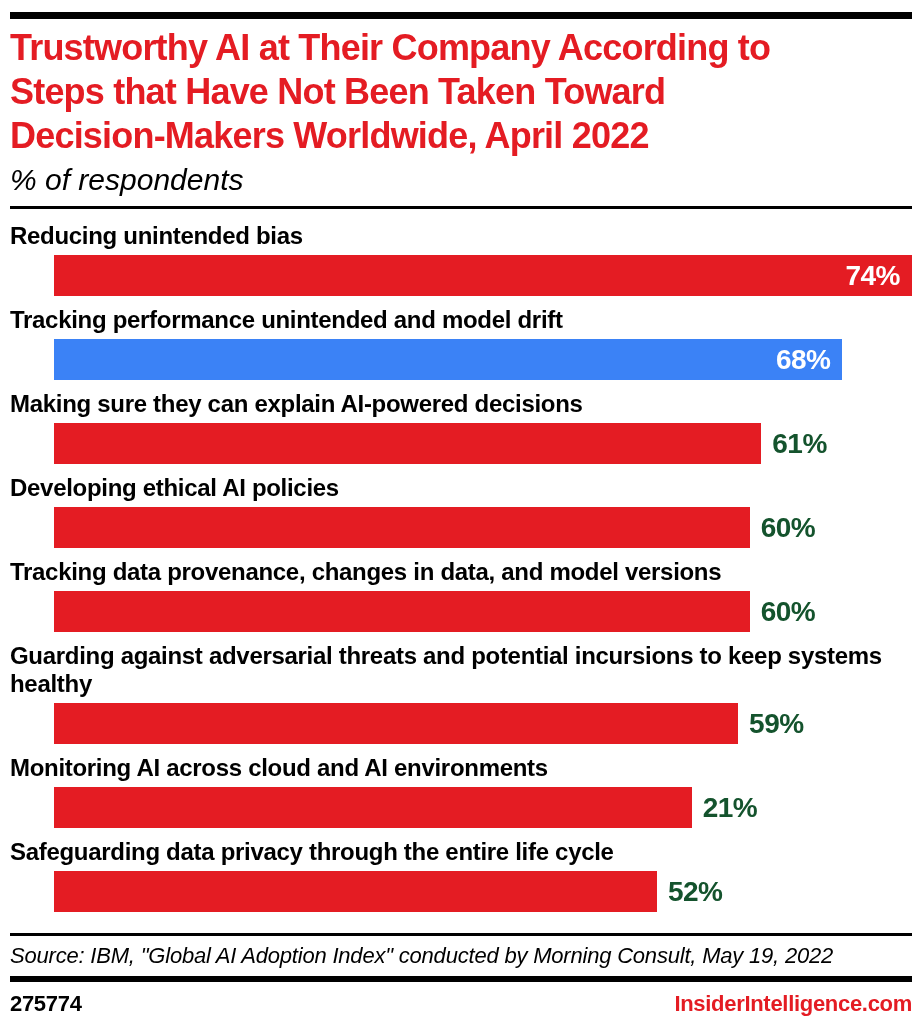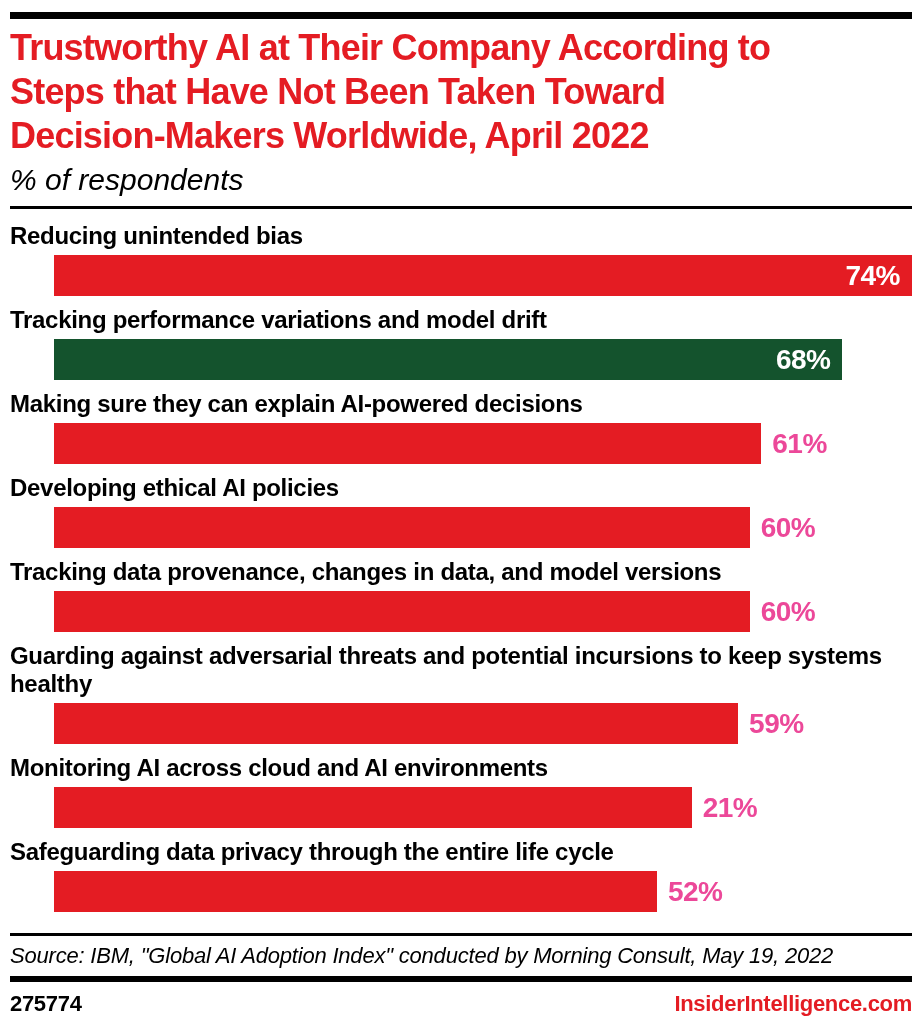--- a/index.html
+++ b/index.html
@@ -69,21 +69,21 @@
   .val.inside {
     position: absolute;
     right: 12px;
     top: 0;
     line-height: 41px;
     color: #fff;
   }
   .val.outside {
     margin-left: 11px;
     line-height: 41px;
-    color: #ec4899;
+    color: #14532d;
   }
   .source-block {
     margin-top: 22px;
     border-top: 3px solid #000;
     padding: 7px 0 7px 0;
   }
   .source-text {
     font-size: 22px;
     font-style: italic;
     line-height: 26px;
@@ -131,23 +131,23 @@
   <div class="bars" id="bars">
       <div class="group">
         <div class="cat">Reducing unintended bias</div>
         <div class="row">
           <div class="bar" style="width: 100%; background: rgb(228, 28, 35);">
             <span class="val inside">74%</span>
           </div>
         </div>
       </div>
       <div class="group">
-        <div class="cat">Tracking performance variations and model drift</div>
-        <div class="row">
-          <div class="bar" style="width: 91.8919%; background: #14532d; padding-left: 12px;">
+        <div class="cat">Tracking performance unintended and model drift</div>
+        <div class="row">
+          <div class="bar" style="width: 91.8919%; background: #3b82f6; padding-left: 12px;">
             <span class="val inside">68%</span>
           </div>
         </div>
       </div>
       <div class="group">
         <div class="cat">Making sure they can explain AI-powered decisions</div>
         <div class="row">
           <div class="bar" style="width: 82.4324%; background: rgb(228, 28, 35);"></div>
           <span class="val outside">61%</span>
         </div>

